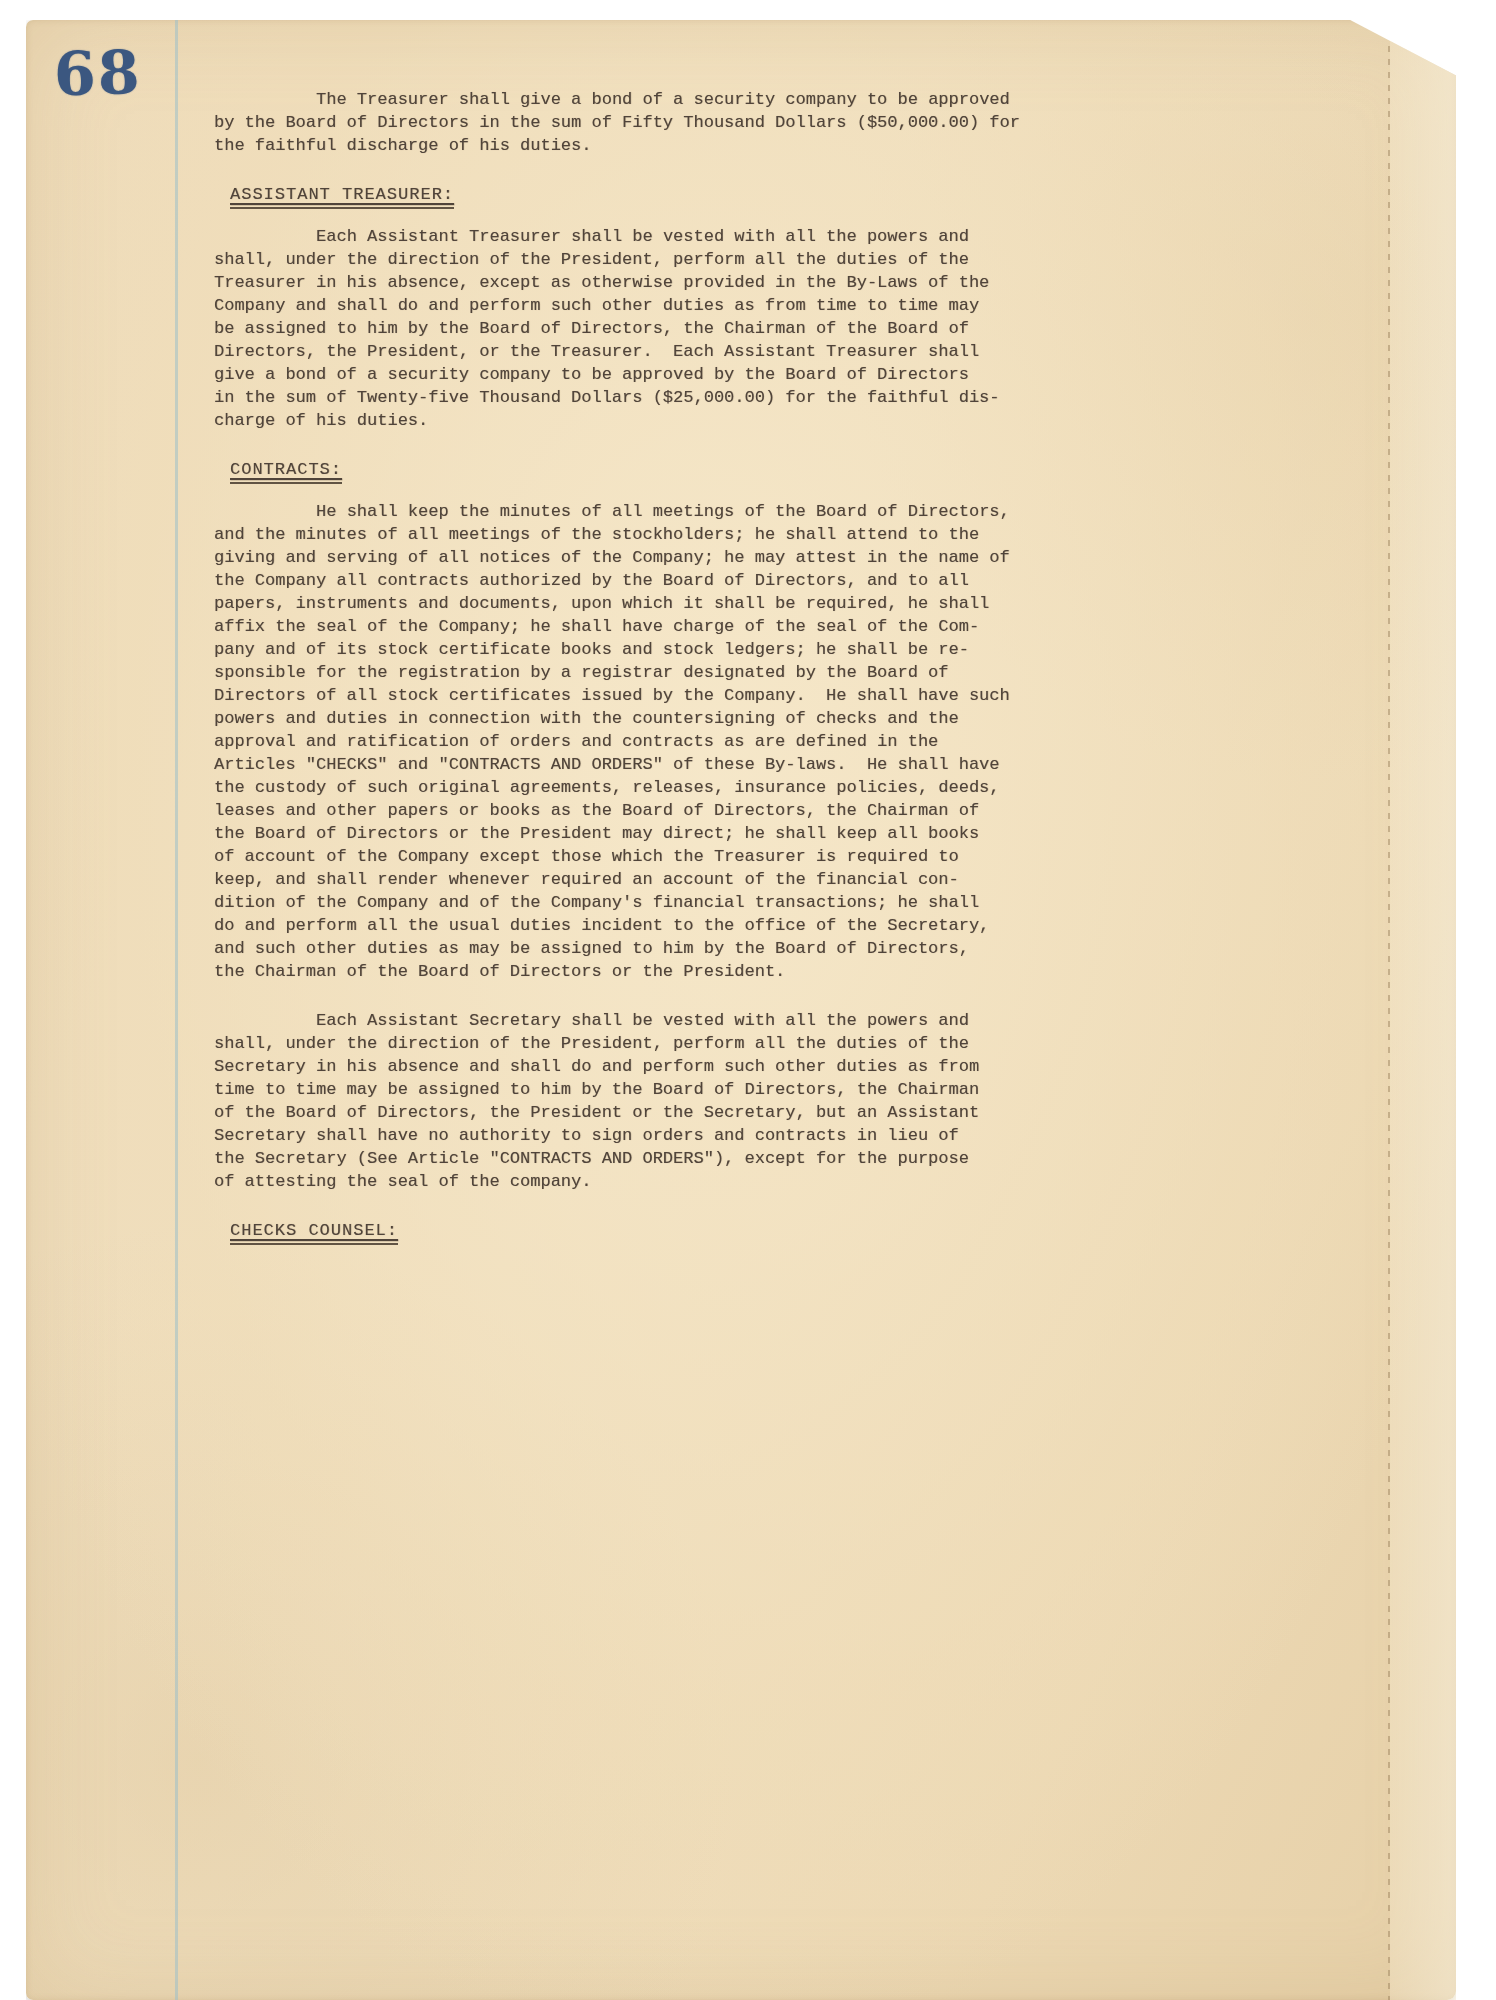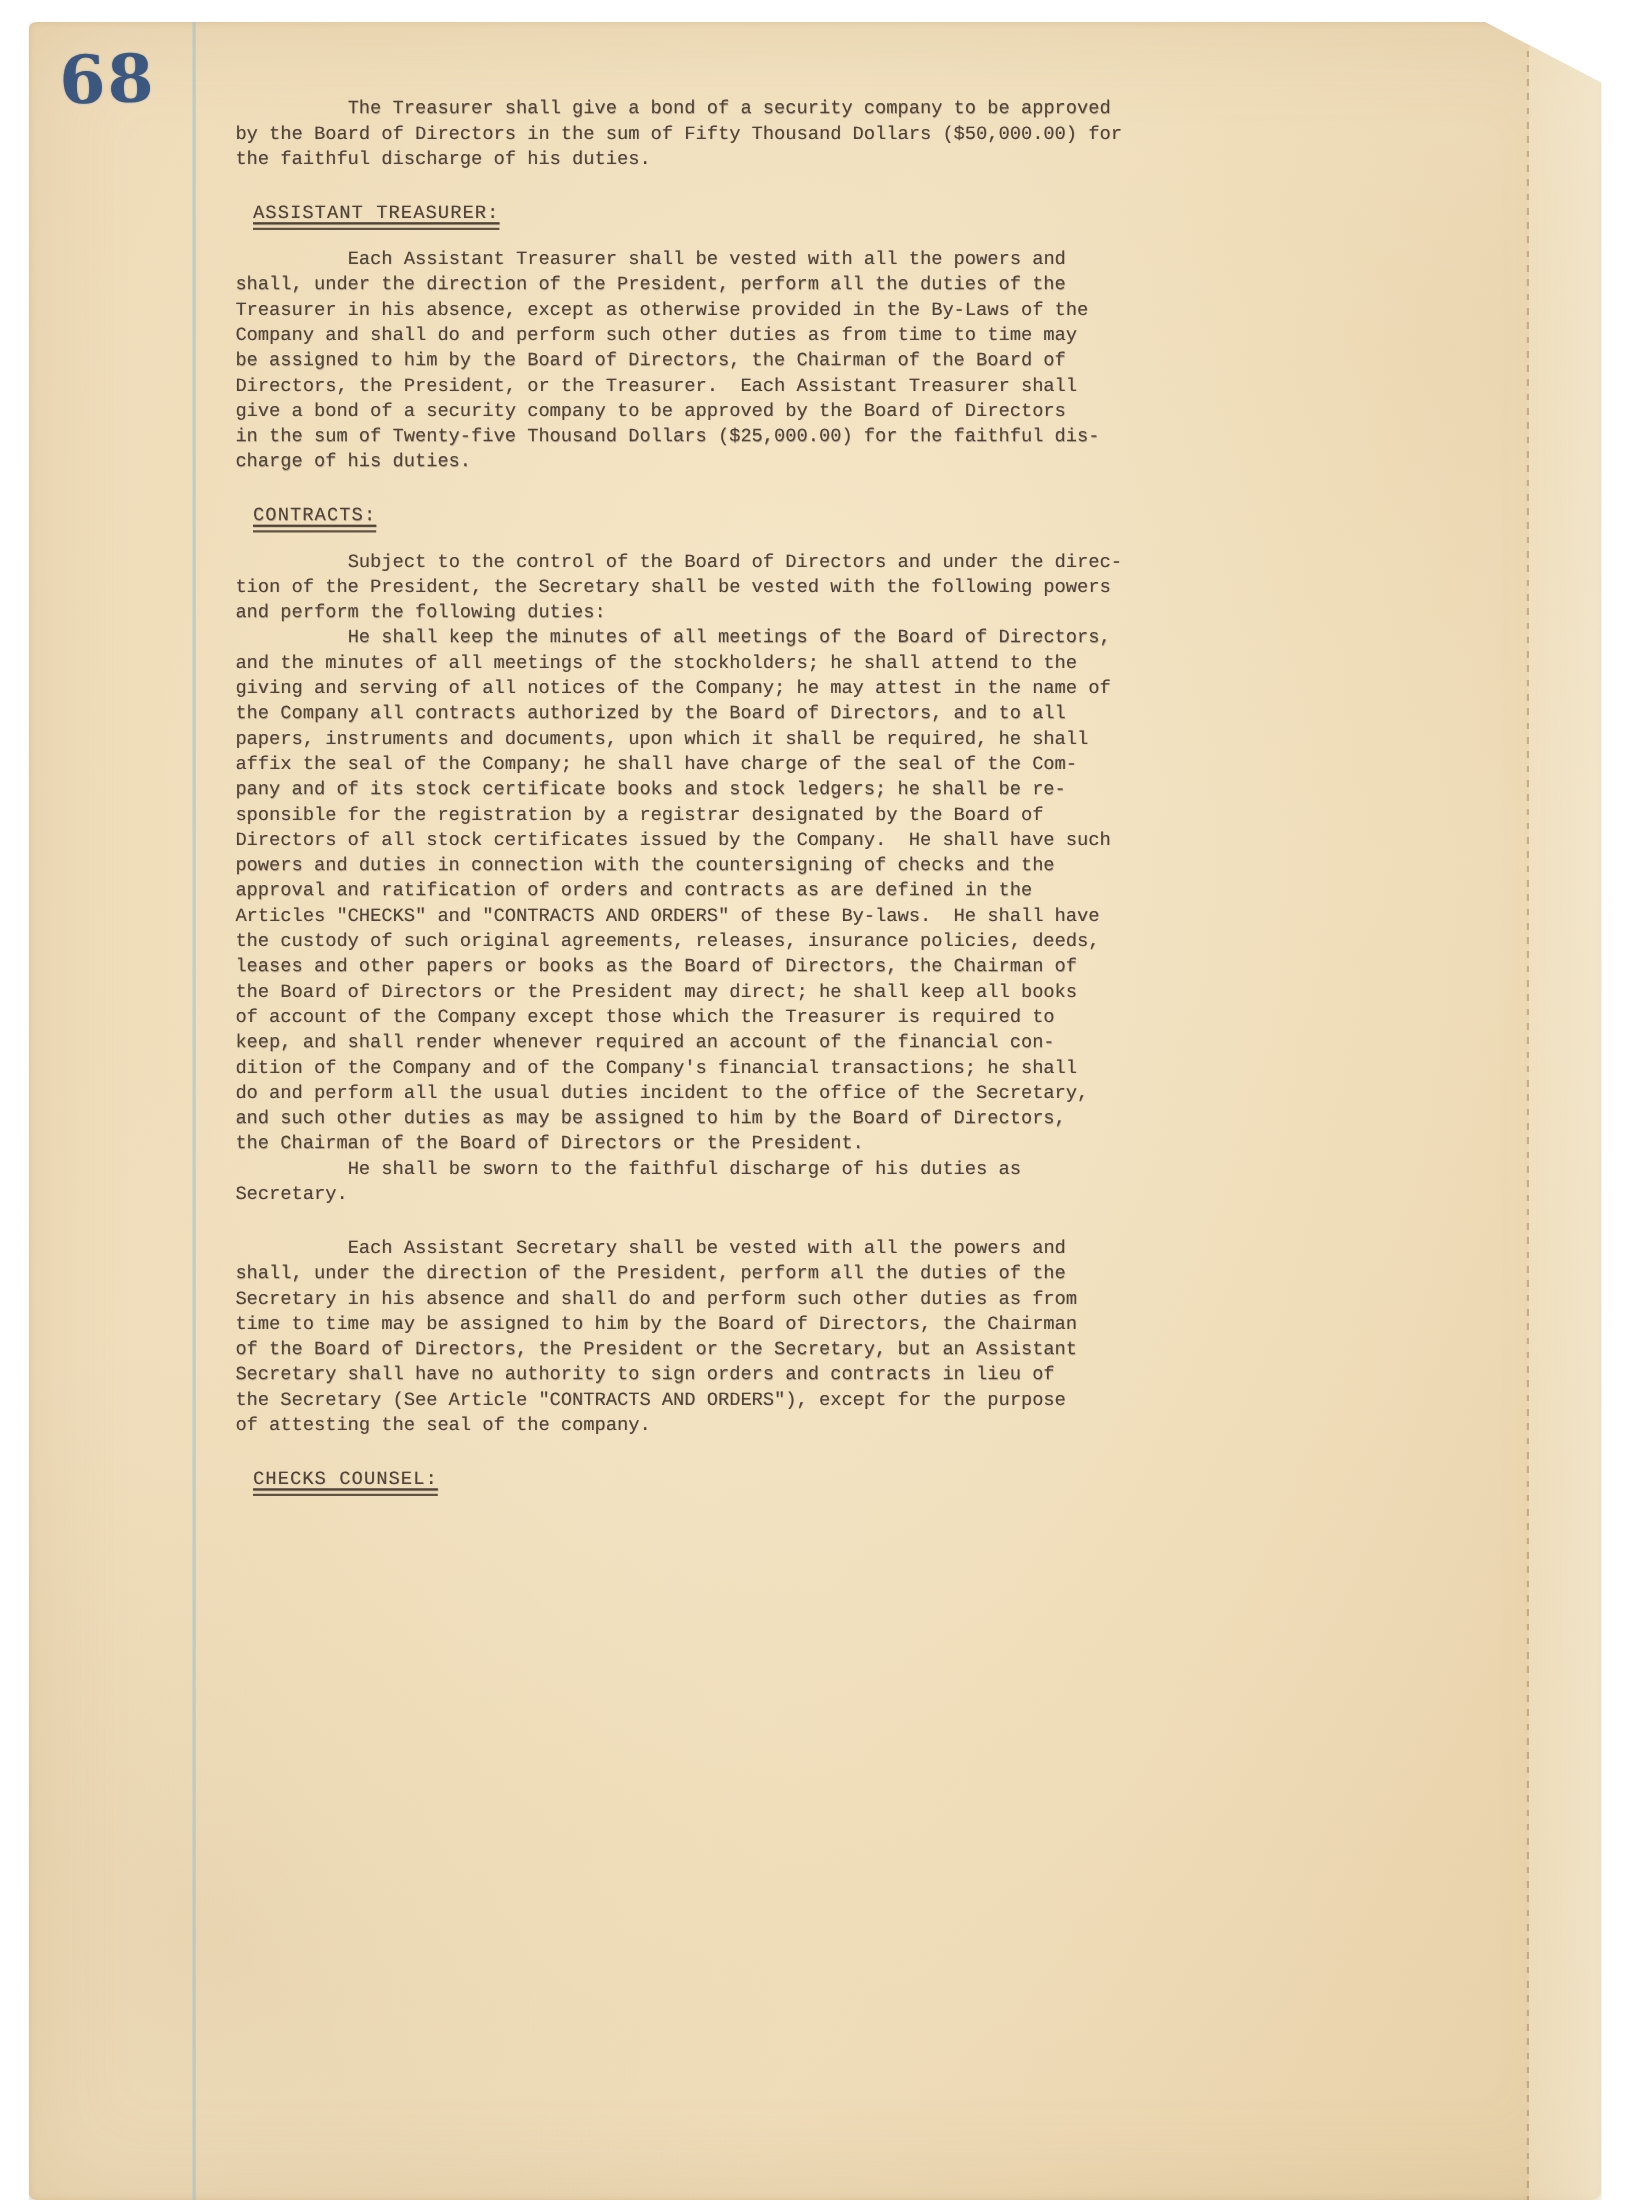--- a/index.html
+++ b/index.html
@@ -142,23 +142,20 @@
 Treasurer in his absence, except as otherwise provided in the By-Laws of the
 Company and shall do and perform such other duties as from time to time may
 be assigned to him by the Board of Directors, the Chairman of the Board of
 Directors, the President, or the Treasurer.  Each Assistant Treasurer shall
 give a bond of a security company to be approved by the Board of Directors
 in the sum of Twenty-five Thousand Dollars ($25,000.00) for the faithful dis-
 charge of his duties.</div>
           </section>
           <section class="doc-section">
             <div class="doc-heading"><span class="underline">CONTRACTS:</span></div>
-            <div class="doc-paragraph">          Subject to the control of the Board of Directors and under the direc-
-tion of the President, the Secretary shall be vested with the following powers
-and perform the following duties:</div>
             <div class="doc-paragraph">          He shall keep the minutes of all meetings of the Board of Directors,
 and the minutes of all meetings of the stockholders; he shall attend to the
 giving and serving of all notices of the Company; he may attest in the name of
 the Company all contracts authorized by the Board of Directors, and to all
 papers, instruments and documents, upon which it shall be required, he shall
 affix the seal of the Company; he shall have charge of the seal of the Com-
 pany and of its stock certificate books and stock ledgers; he shall be re-
 sponsible for the registration by a registrar designated by the Board of
 Directors of all stock certificates issued by the Company.  He shall have such
 powers and duties in connection with the countersigning of checks and the
@@ -166,22 +163,20 @@
 Articles "CHECKS" and "CONTRACTS AND ORDERS" of these By-laws.  He shall have
 the custody of such original agreements, releases, insurance policies, deeds,
 leases and other papers or books as the Board of Directors, the Chairman of
 the Board of Directors or the President may direct; he shall keep all books
 of account of the Company except those which the Treasurer is required to
 keep, and shall render whenever required an account of the financial con-
 dition of the Company and of the Company's financial transactions; he shall
 do and perform all the usual duties incident to the office of the Secretary,
 and such other duties as may be assigned to him by the Board of Directors,
 the Chairman of the Board of Directors or the President.</div>
-            <div class="doc-paragraph">          He shall be sworn to the faithful discharge of his duties as
-Secretary.</div>
           </section>
           <section class="doc-section">
             <div class="doc-paragraph">          Each Assistant Secretary shall be vested with all the powers and
 shall, under the direction of the President, perform all the duties of the
 Secretary in his absence and shall do and perform such other duties as from
 time to time may be assigned to him by the Board of Directors, the Chairman
 of the Board of Directors, the President or the Secretary, but an Assistant
 Secretary shall have no authority to sign orders and contracts in lieu of
 the Secretary (See Article "CONTRACTS AND ORDERS"), except for the purpose
 of attesting the seal of the company.</div>

